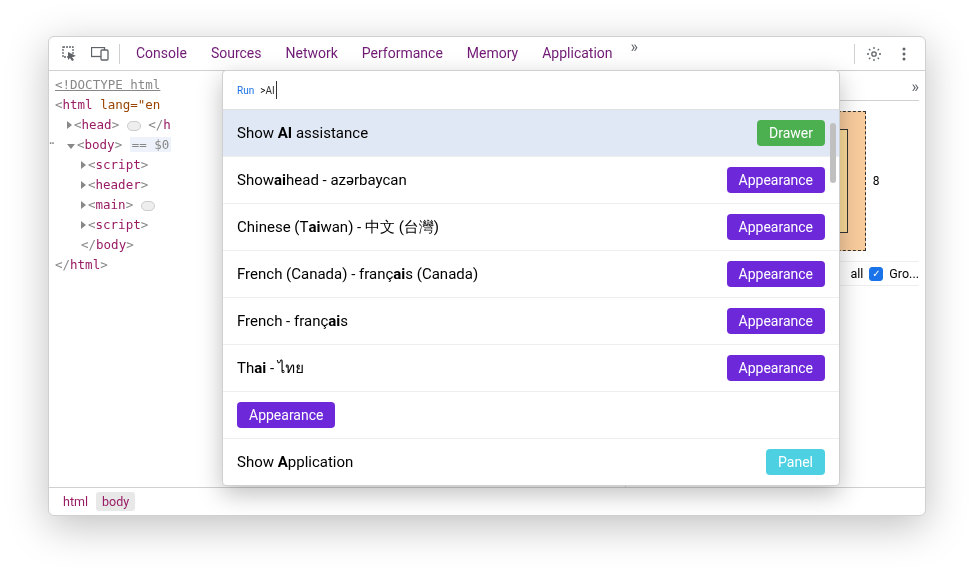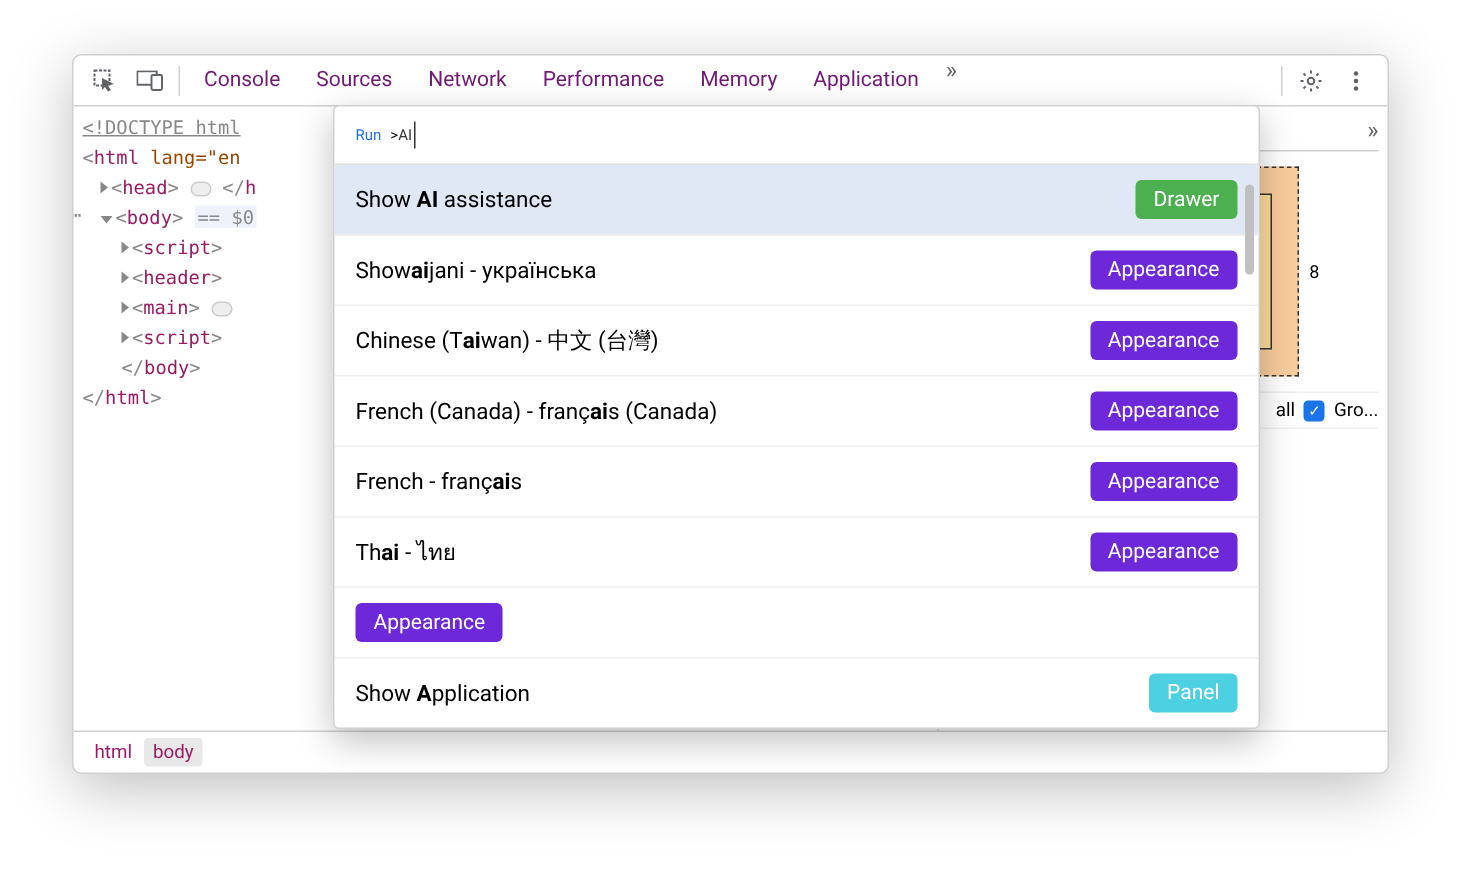--- a/index.html
+++ b/index.html
@@ -409,21 +409,21 @@
     <span>&gt;</span>
       <span class="palette-query">AI</span>
       <span class="caret"></span>
   </div>
   <div class="palette-list">
     <div class="palette-item selected">
       <span class="label"><span>Show </span><b>AI</b><span> assistance</span></span>
       <span class="badge badge-drawer">Drawer</span>
     </div>
     <div class="palette-item">
-      <span class="label"><span>Show</span><b>ai</b><span>jani - українська</span></span>
+      <span class="label"><span>Show</span><b>ai</b><span>head - azərbaycan</span></span>
       <span class="badge badge-appearance">Appearance</span>
     </div>
     <div class="palette-item">
       <span class="label"><span>Chinese (T</span><b>ai</b><span>wan) - 中文 (台灣)</span></span>
       <span class="badge badge-appearance">Appearance</span>
     </div>
     <div class="palette-item">
       <span class="label"><span>French (Canada) - franç</span><b>ai</b><span>s (Canada)</span></span>
       <span class="badge badge-appearance">Appearance</span>
     </div>

